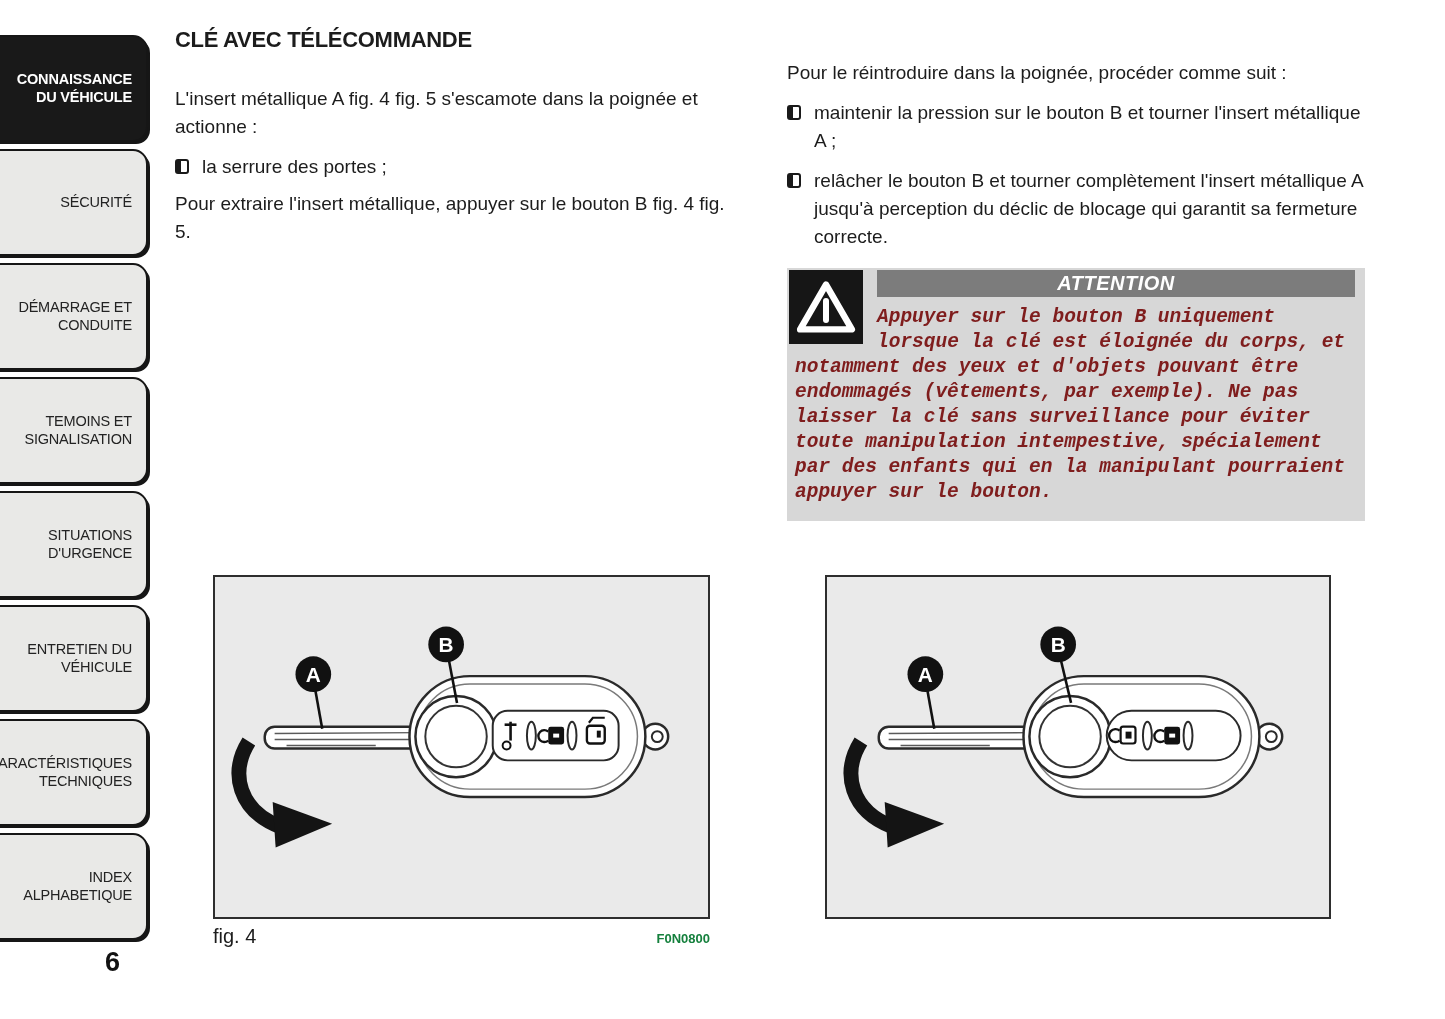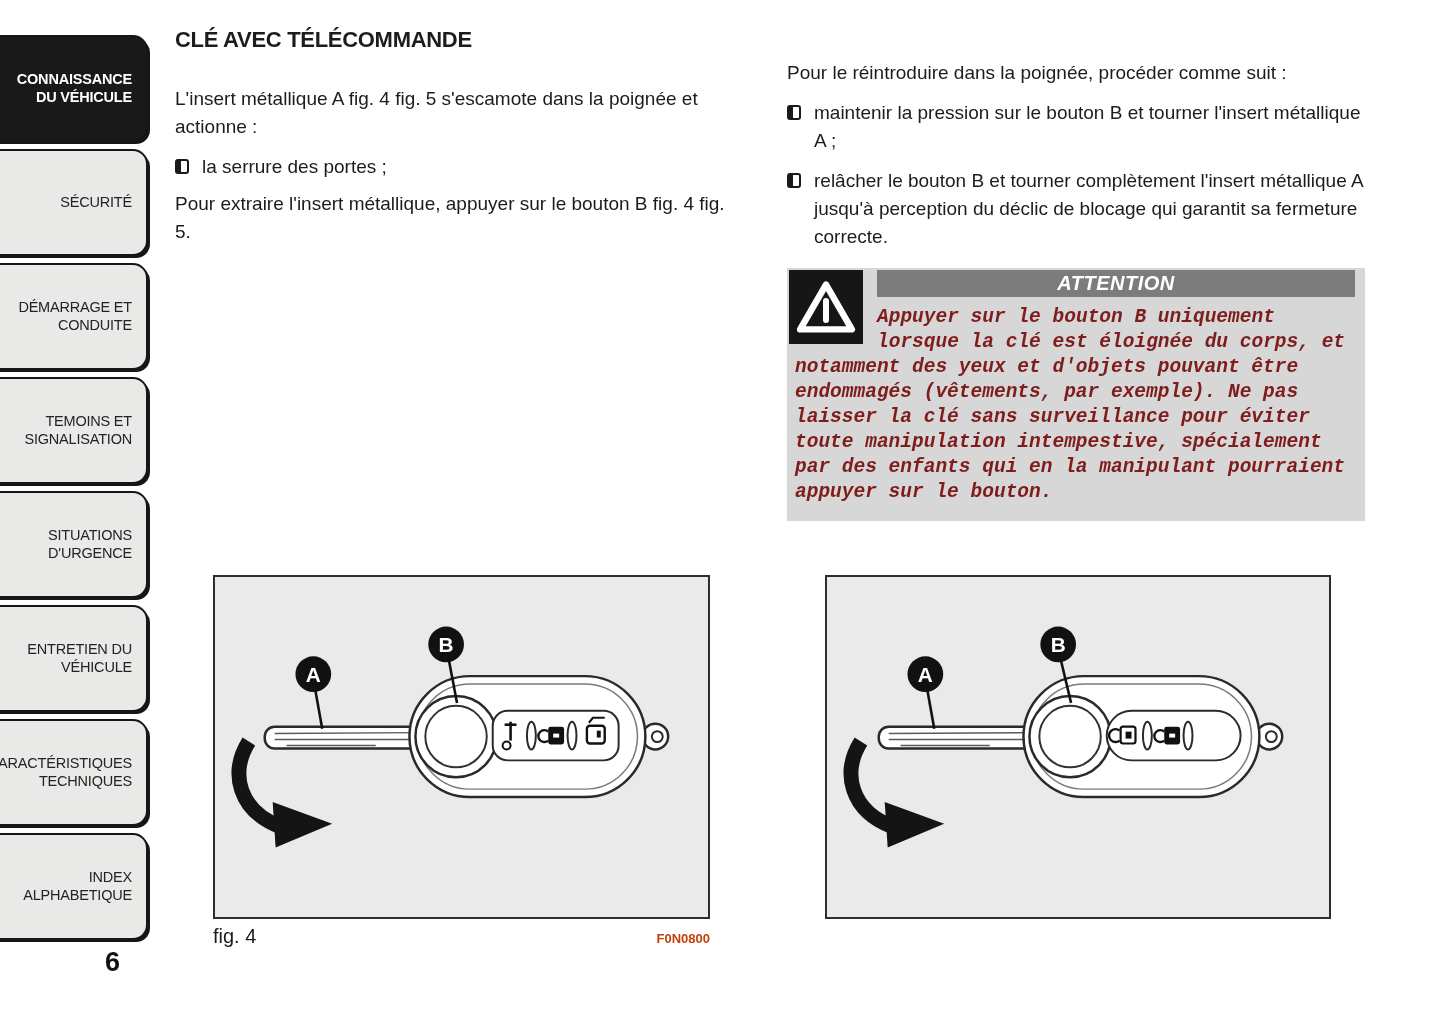--- a/index.html
+++ b/index.html
@@ -61,21 +61,21 @@
   .figure {
     position:absolute; top:575px; height:344px;
     background:#eaeaea; border:2px solid #2e2e2e;
   }
   .figure.f4 { left:213px; width:497px; }
   .figure.f5 { left:825px; width:506px; }
   .figcap { position:absolute; top:925px; display:flex; justify-content:space-between; align-items:baseline; }
   .figcap.f4 { left:213px; width:497px; }
   .figcap.f5 { left:825px; width:506px; }
   .figcap .figno  { font-size:20px; }
-  .figcap .figcode{ font-size:13px; font-weight:bold; color:#c2410c; }
+  .figcap .figcode{ font-size:13px; font-weight:bold; color:#15803d; }
   svg text.lbl { font-family:"Liberation Sans", sans-serif; font-size:21px; font-weight:bold; fill:#ffffff; text-anchor:middle; }
 </style>
 </head>
 <body>
 
 <div id="page">
 
   <nav>
     <div class="tab active" style="top:35px">CONNAISSANCE
 DU VÉHICULE</div>

